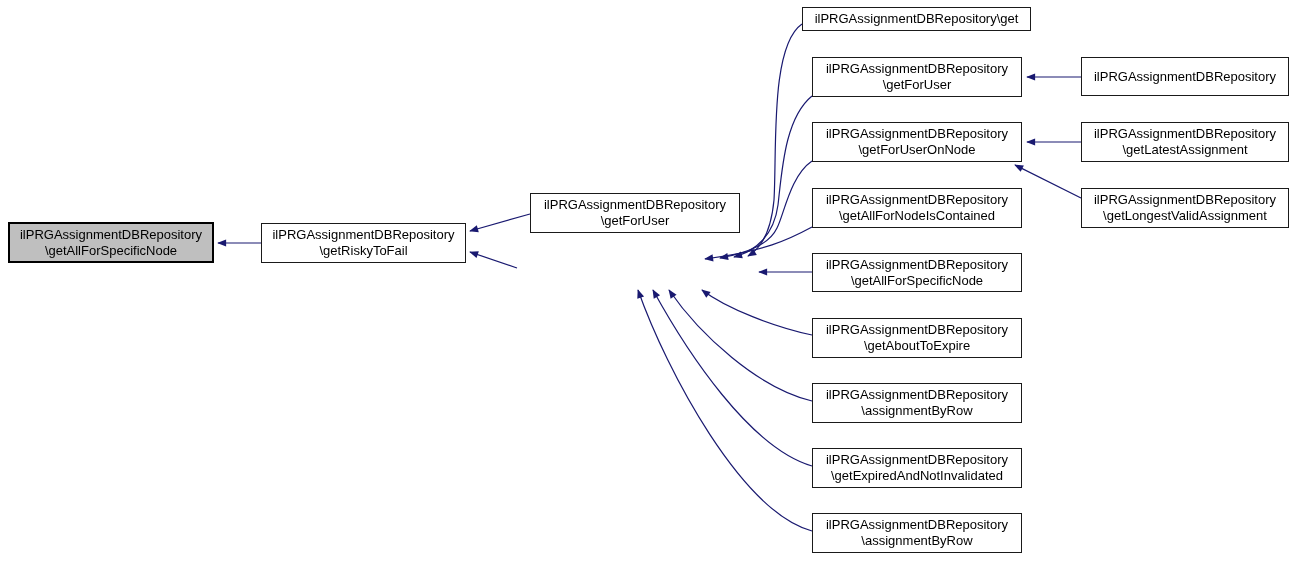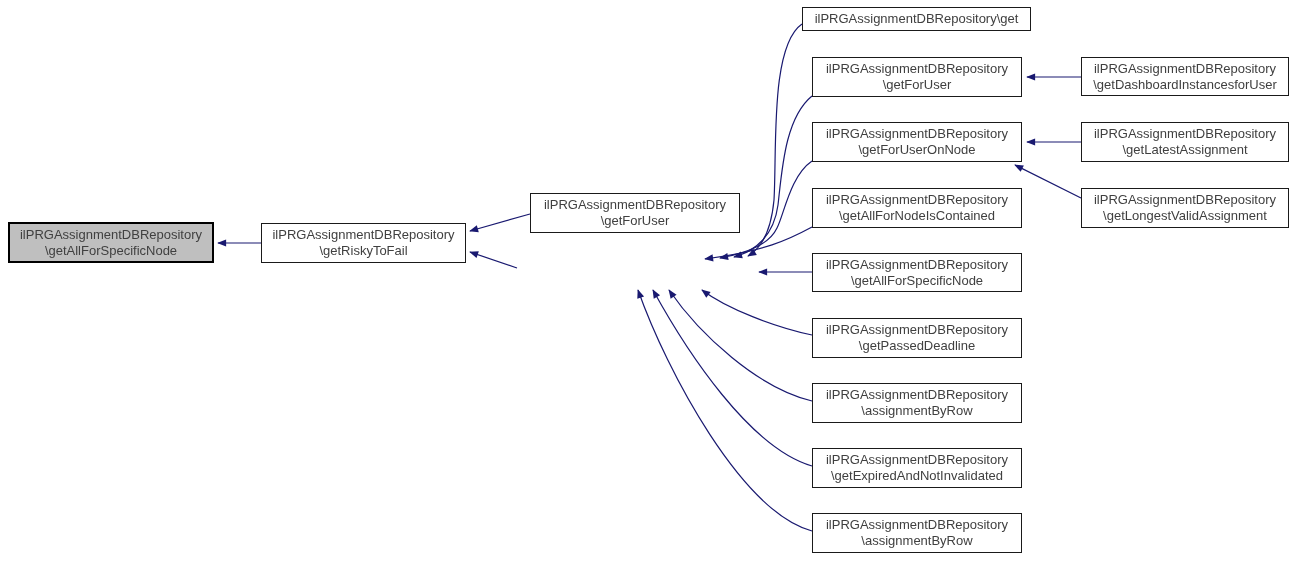--- a/index.html
+++ b/index.html
@@ -16,21 +16,21 @@
     box-sizing:border-box;
     background:#ffffff;
     border:1px solid #1a1a1a;
     display:flex;
     flex-direction:column;
     align-items:center;
     justify-content:center;
     text-align:center;
     font-size:13px;
     line-height:16px;
-    color:#404040;
+    color:#000000;
     white-space:nowrap;
   }
   .node.hl{
     background:#bfbfbf;
     border:2px solid #000000;
   }
   .node span:empty{display:none;}
 </style>
 </head>
 <body>
@@ -83,21 +83,20 @@
 
   </div>
 
   <div class="node" style="left:812px;top:57px;width:210px;height:40px;">
     <span>ilPRGAssignmentDBRepository</span>
     <span>\getForUser</span>
   </div>
 
   <div class="node" style="left:1081px;top:57px;width:208px;height:39px;">
     <span>ilPRGAssignmentDBRepository</span>
-    <span>\getDashboardInstancesforUser</span>
   </div>
 
   <div class="node" style="left:812px;top:122px;width:210px;height:40px;">
     <span>ilPRGAssignmentDBRepository</span>
     <span>\getForUserOnNode</span>
   </div>
 
   <div class="node" style="left:1081px;top:122px;width:208px;height:40px;">
     <span>ilPRGAssignmentDBRepository</span>
     <span>\getLatestAssignment</span>
@@ -113,21 +112,21 @@
     <span>\getLongestValidAssignment</span>
   </div>
 
   <div class="node" style="left:812px;top:253px;width:210px;height:39px;">
     <span>ilPRGAssignmentDBRepository</span>
     <span>\getAllForSpecificNode</span>
   </div>
 
   <div class="node" style="left:812px;top:318px;width:210px;height:40px;">
     <span>ilPRGAssignmentDBRepository</span>
-    <span>\getPassedDeadline</span>
+    <span>\getAboutToExpire</span>
   </div>
 
   <div class="node" style="left:812px;top:383px;width:210px;height:40px;">
     <span>ilPRGAssignmentDBRepository</span>
     <span>\assignmentByRow</span>
   </div>
 
   <div class="node" style="left:812px;top:448px;width:210px;height:40px;">
     <span>ilPRGAssignmentDBRepository</span>
     <span>\getExpiredAndNotInvalidated</span>

